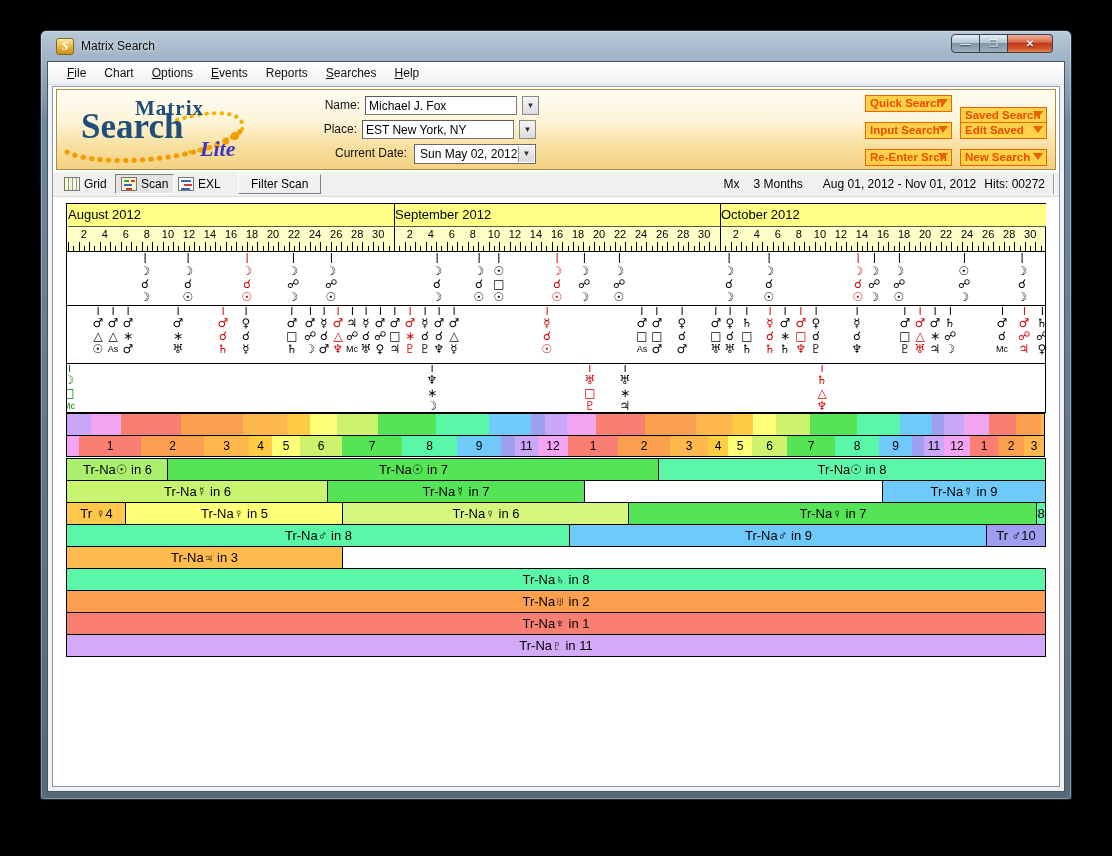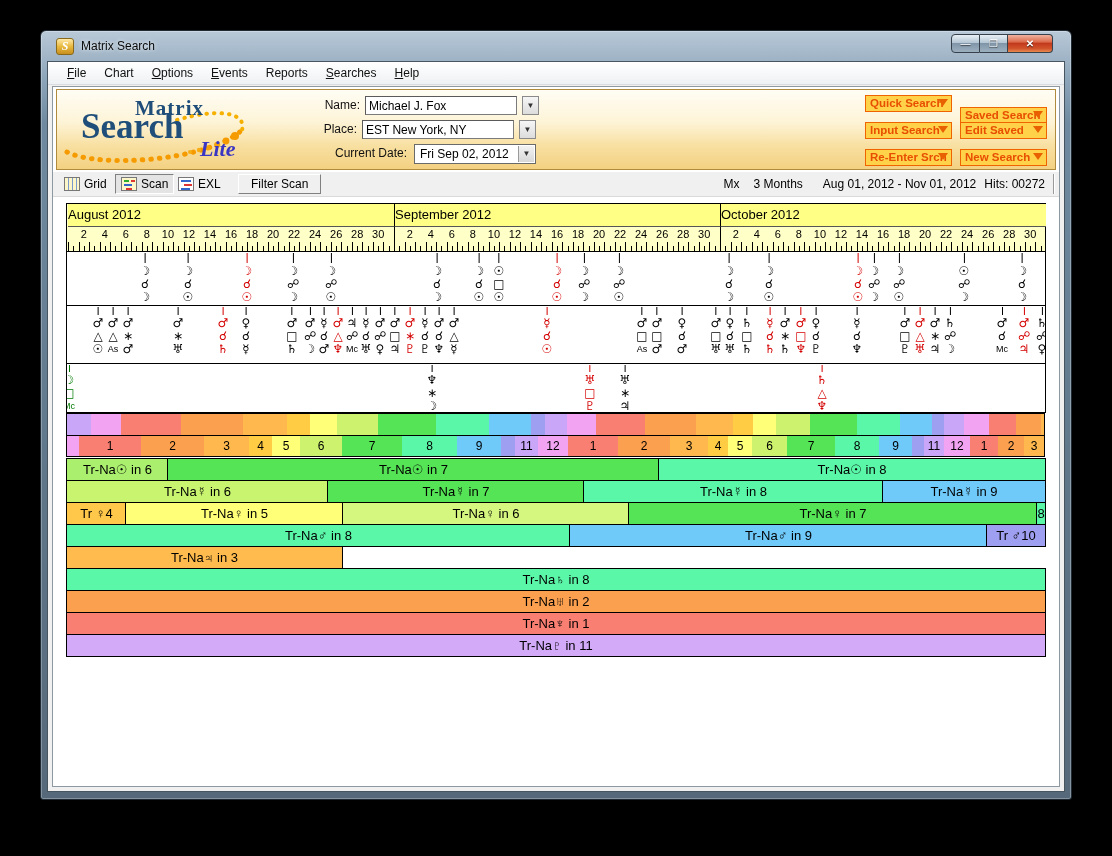--- a/index.html
+++ b/index.html
@@ -152,21 +152,21 @@
             <div class="fdrop" style="left:232px;top:0;">▼</div>
           </div>
           <div class="frow" style="left:0;top:30px;width:430px;">
             <span class="flabel" style="right:360px;">Place:</span>
             <input class="finput" style="left: 75px; top: 0px; width: 152px;" readonly="" value="EST New York, NY">
             <div class="fdrop" style="left:232px;top:0;">▼</div>
           </div>
           <div class="frow" style="left:0;top:54px;width:430px;">
             <span class="flabel" style="right:310px;">Current Date:</span>
             <div class="combo" style="left:127px;top:0;width:122px;">
-              <span class="cval">Fri Sep 02, 2012</span>
+              <span class="cval">Sun May 02, 2012</span>
               <span class="carw">▼</span>
             </div>
           </div>
         </div>
 
         <div class="hbtns" id="hbtns">
               <div class="hbtn" style="left: 0px; top: 0px;"><span>Quick Search</span><span class="arw"></span></div>
               <div class="hbtn" style="left: 95px; top: 12px;"><span>Saved Search</span><span class="arw"></span></div>
               <div class="hbtn" style="left: 0px; top: 27px;"><span>Input Search</span><span class="arw"></span></div>
               <div class="hbtn" style="left: 95px; top: 27px;"><span>Edit Saved</span><span class="arw"></span></div>
@@ -879,21 +879,20 @@
             </div>
         <div id="trRows">
               <div class="tr-row" style="top: 255px;">
                 <div class="tr-cell" style="left: 0px; width: 103px; background: rgb(170, 239, 110);">Tr-Na☉ in 6</div>
                 <div class="tr-cell" style="left: 101px; width: 493px; background: rgb(85, 228, 85);">Tr-Na☉ in 7</div>
                 <div class="tr-cell" style="left: 592px; width: 388px; background: rgb(91, 247, 169);">Tr-Na☉ in 8</div>
               </div>
               <div class="tr-row" style="top: 277px;">
                 <div class="tr-cell" style="left: 0px; width: 263px; background: rgb(200, 244, 111);">Tr-Na☿ in 6</div>
                 <div class="tr-cell" style="left: 261px; width: 258px; background: rgb(85, 228, 85);">Tr-Na☿ in 7</div>
-                <div class="tr-cell" style="left: 517px; width: 301px; background: rgb(91, 247, 169);">Tr-Na☿ in 8</div>
                 <div class="tr-cell" style="left: 816px; width: 164px; background: rgb(111, 201, 249);">Tr-Na☿ in 9</div>
               </div>
               <div class="tr-row" style="top: 299px;">
                 <div class="tr-cell" style="left: 0px; width: 61px; background: rgb(255, 200, 74);">Tr ♀4</div>
                 <div class="tr-cell" style="left: 59px; width: 219px; background: rgb(255, 255, 120);">Tr-Na♀ in 5</div>
                 <div class="tr-cell" style="left: 276px; width: 288px; background: rgb(214, 247, 127);">Tr-Na♀ in 6</div>
                 <div class="tr-cell" style="left: 562px; width: 410px; background: rgb(85, 228, 85);">Tr-Na♀ in 7</div>
                 <div class="tr-cell" style="left: 970px; width: 10px; background: rgb(91, 247, 169);">8</div>
               </div>
               <div class="tr-row" style="top: 321px;">

